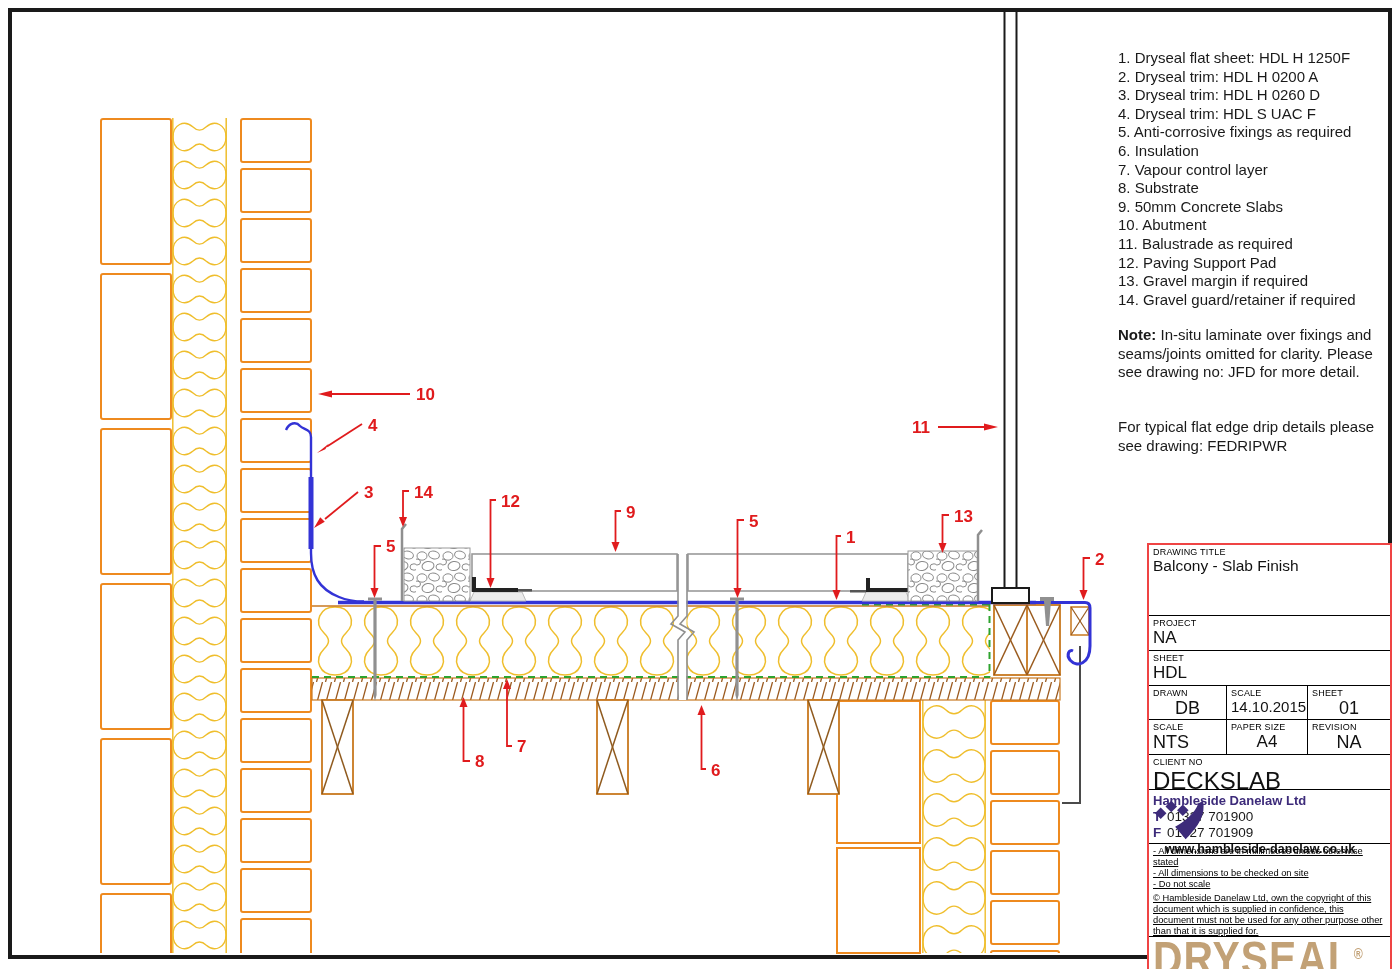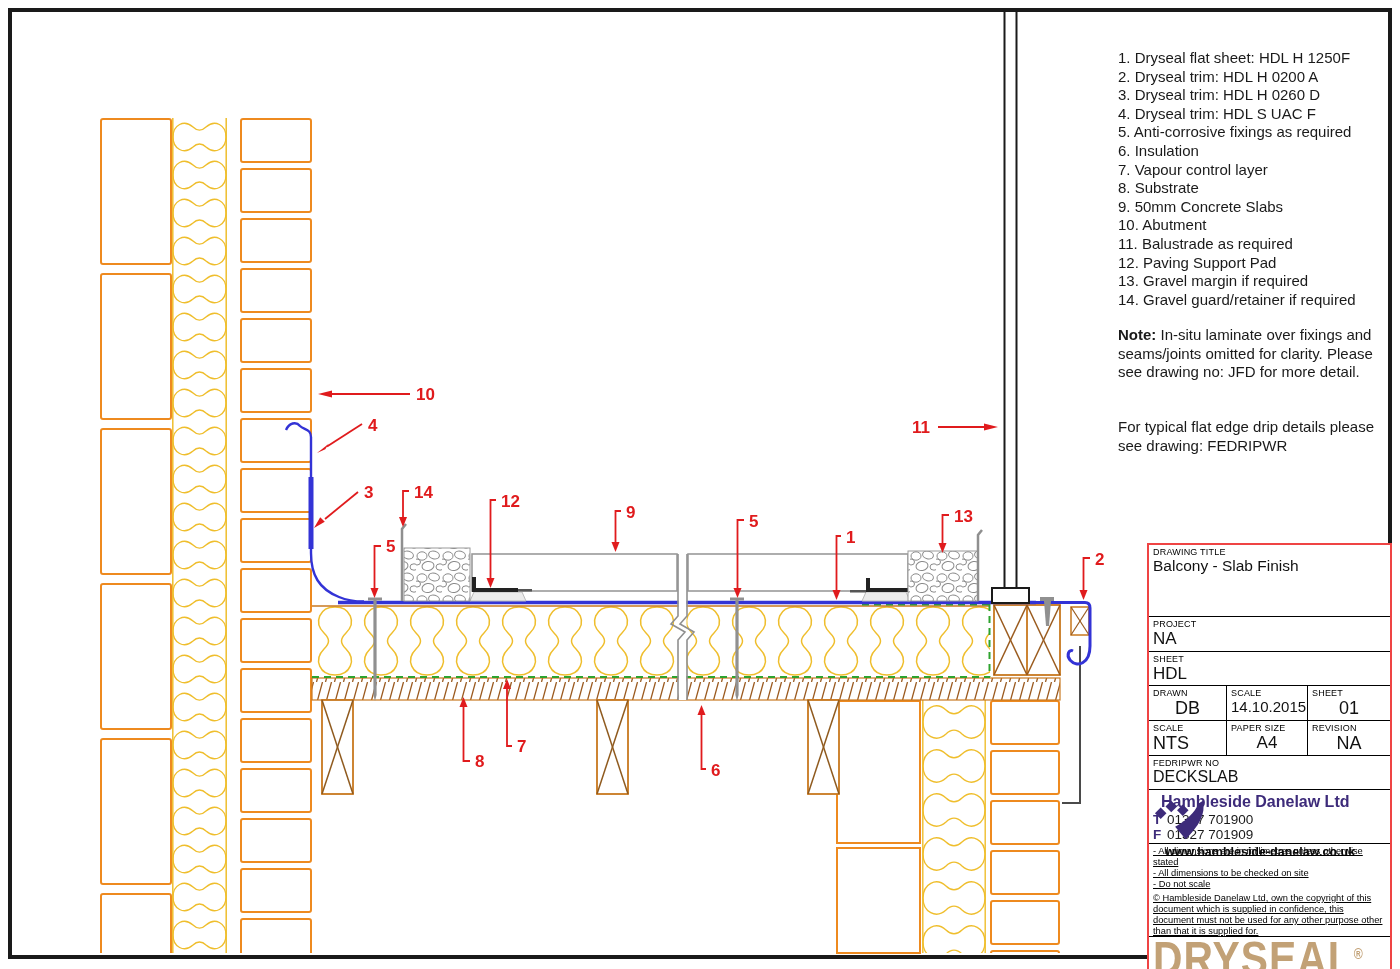--- a/index.html
+++ b/index.html
@@ -15,21 +15,21 @@
   .tb{left:1147px;top:543px;width:245px;height:441px;border:2px solid #ef4444;background:#fff;
       box-sizing:border-box;display:flex;flex-direction:column;}
   .tb-row{border-bottom:1.5px solid #000;box-sizing:border-box;position:relative;}
   .tb-row:last-child{border-bottom:none;}
   .tb-label{font-size:9px;color:#000;padding:2px 0 0 4px;letter-spacing:.2px;}
   .tb-value{padding-left:4px;color:#111;}
   .tb-cells{display:flex;}
   .tb-cell{box-sizing:border-box;border-right:1.5px solid #000;height:100%;}
   .tb-cell:last-child{border-right:none;}
   .ctr{text-align:center;padding-left:0;}
-  .company-name{font-size:16px;font-weight:bold;color:#3D2B7A;padding:3px 0 1px 12px;}
+  .company-name{font-size:13px;font-weight:bold;color:#3D2B7A;padding:3px 0 1px 4px;}
   .tf-line{font-size:13.5px;padding-left:4px;line-height:15.5px;}
   .tf-letter{color:#3D2B7A;font-weight:bold;display:inline-block;width:14px;}
   .website{font-size:12.5px;font-weight:bold;padding:2px 0 0 16px;color:#111;}
   .smallprint{font-size:9.3px;line-height:11px;padding:2px 3px 0 4px;color:#000;text-decoration:underline;}
   .smallprint .cp{margin-top:3px;}
   .brandrow{display:flex;align-items:center;}
   .brand{font-size:40px;font-weight:900;color:#C2A176;letter-spacing:1px;padding-left:4px;
          transform:scale(1.02,1.18);transform-origin:left center;white-space:nowrap;}
   .brand sup{font-size:12px;font-weight:bold;vertical-align:super;}
   .logo-mark{position:absolute;right:5px;top:5px;}
@@ -318,22 +318,22 @@
     <div class="tb-cell" style="width:81px">
       <div class="tb-label">PAPER SIZE</div>
       <div class="tb-value ctr" style="font-size:17px">A4</div>
     </div>
     <div class="tb-cell" style="flex:1">
       <div class="tb-label">REVISION</div>
       <div class="tb-value ctr" style="font-size:18px">NA</div>
     </div>
   </div>
   <div class="tb-row" style="height:35px">
-    <div class="tb-label">FEDRIPWR NO</div>
-    <div class="tb-value" style="font-size:16px">DECKSLAB</div>
+    <div class="tb-label">CLIENT NO</div>
+    <div class="tb-value" style="font-size:24px">DECKSLAB</div>
   </div>
   <div class="tb-row" style="height:54px">
     <div class="company-name">Hambleside Danelaw Ltd</div>
     <div class="tf-line">
       <span class="tf-letter">T</span><span>01327 701900</span>
     </div>
     <div class="tf-line">
       <span class="tf-letter">F</span><span>01327 701909</span>
     </div>
     <div class="website">www.hambleside-danelaw.co.uk</div>

